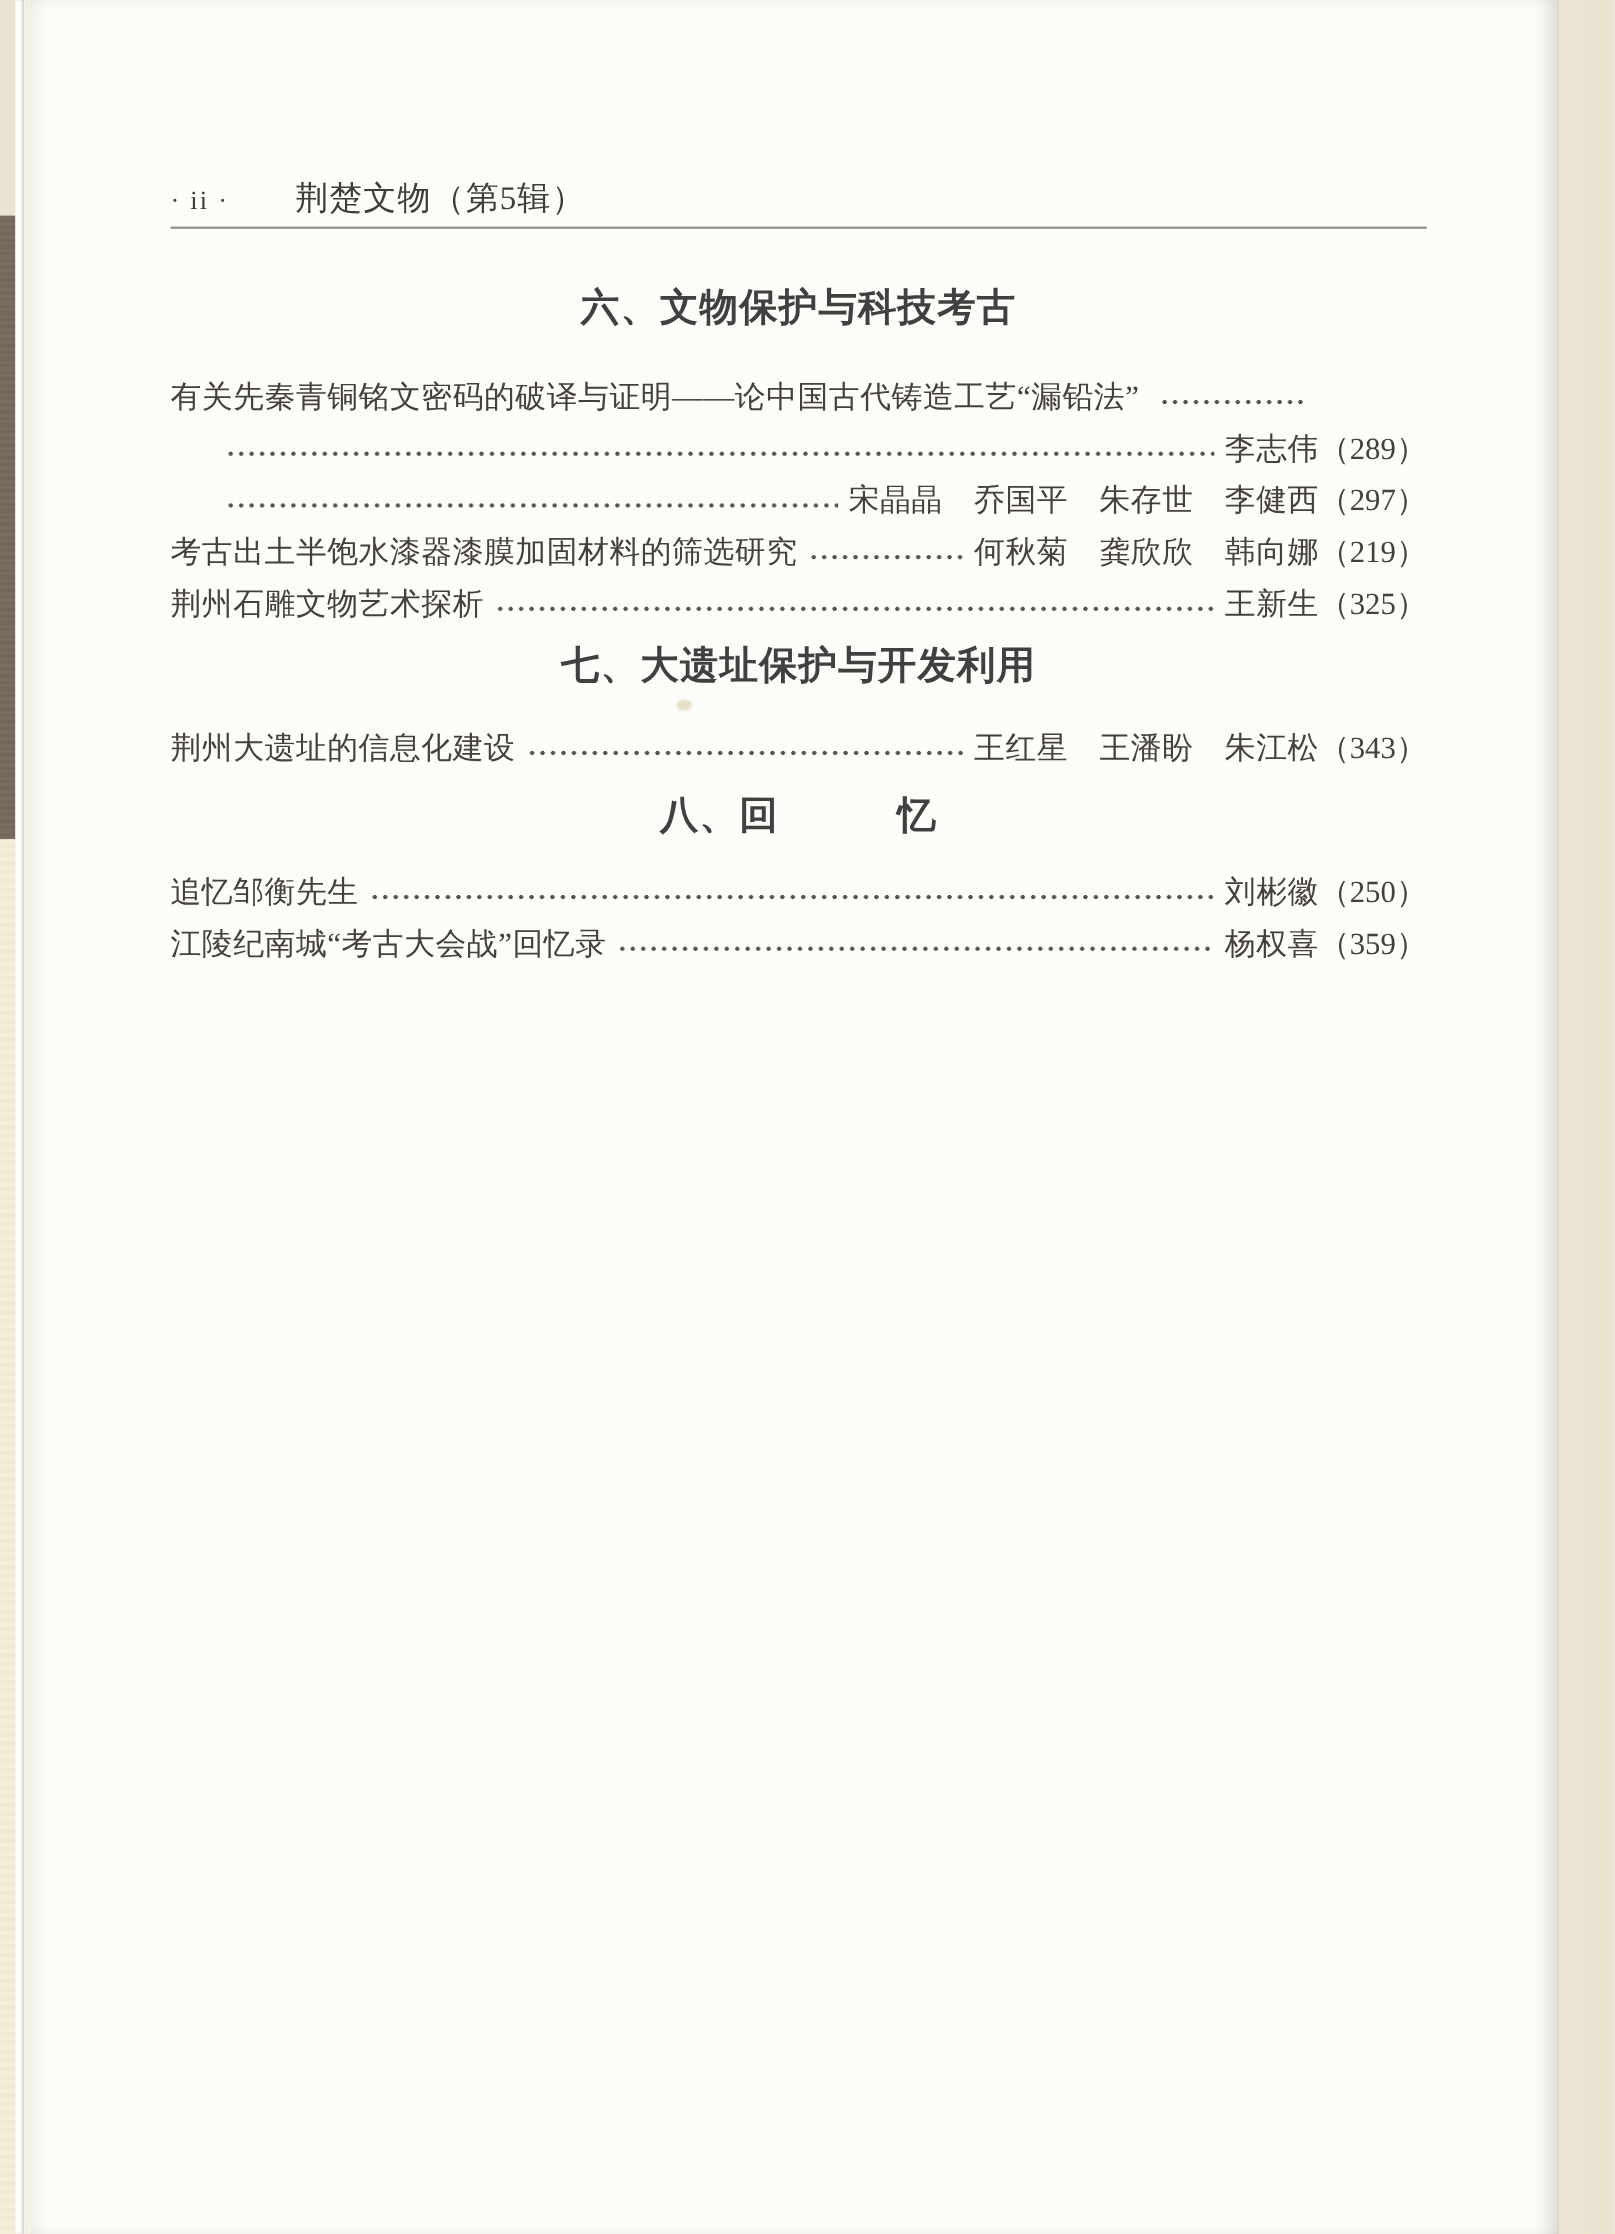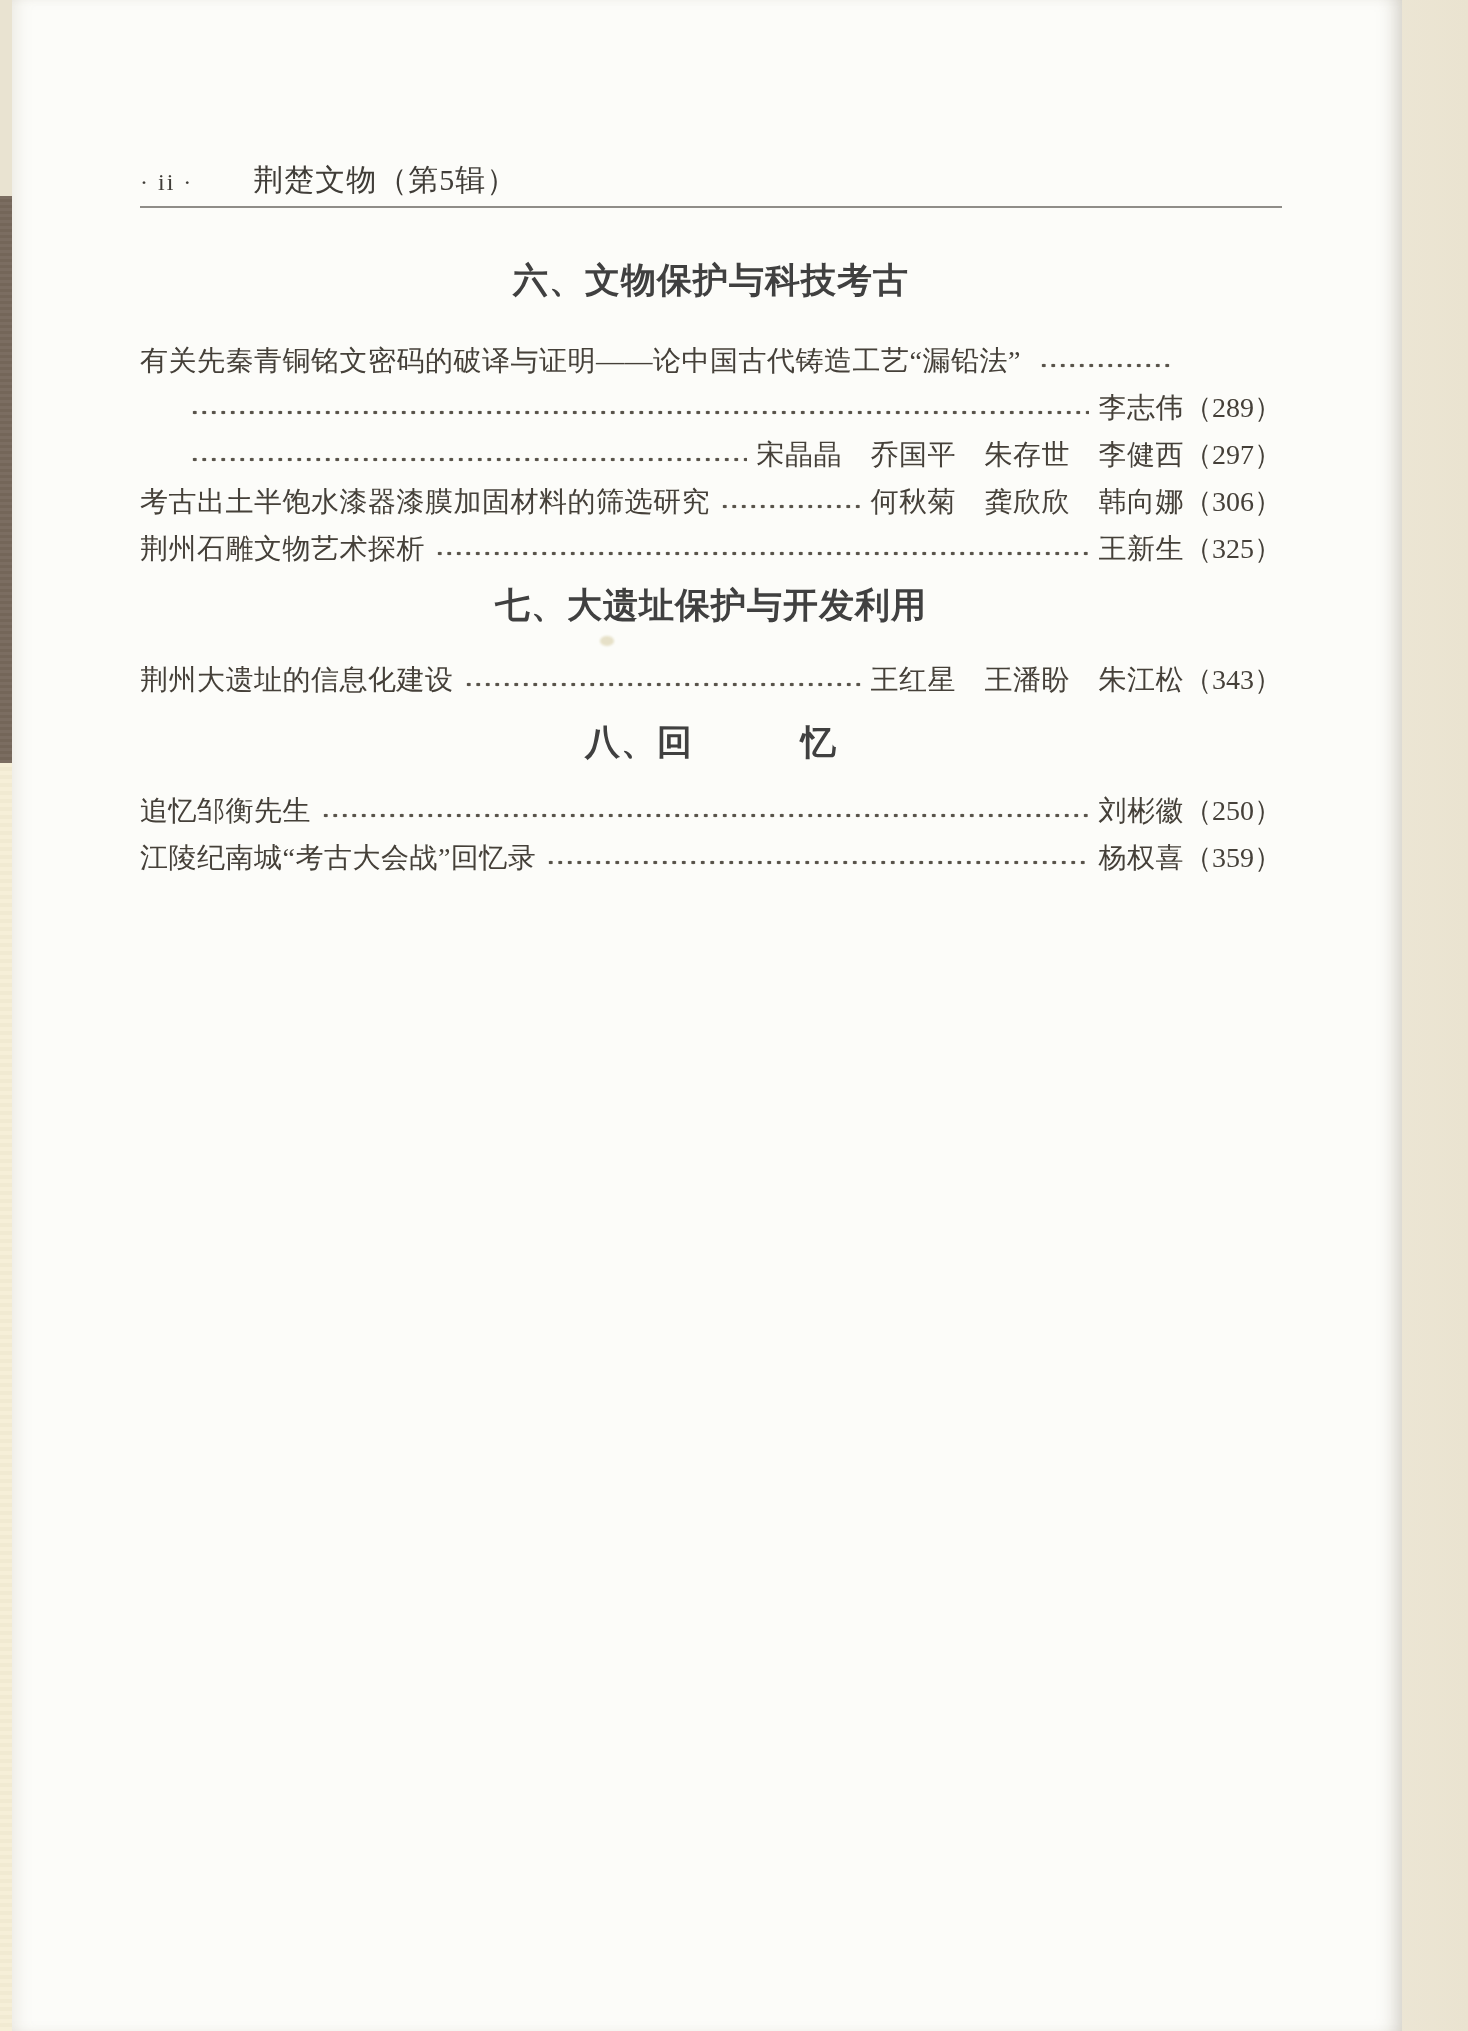--- a/index.html
+++ b/index.html
@@ -12,21 +12,21 @@
   .scan{position:relative;width:1468px;height:2031px;background:linear-gradient(90deg,#f3efe4 0%,#f2ede0 80%,#eae3d0 100%);}
   
   .spine-top{position:absolute;left:0;top:0;width:14px;height:196px;background:#e9e3d1;}
   .spine-dark{position:absolute;left:0;top:196px;width:14px;height:567px;
     background:repeating-linear-gradient(180deg,#7b6d61 0px,#7b6d61 3px,#746659 3px,#746659 6px);}
   .spine-bottom{position:absolute;left:0;top:763px;width:14px;height:1268px;
     background:repeating-linear-gradient(180deg,#f6efd8 0px,#f6efd8 4px,#f1ead2 4px,#f1ead2 8px);}
   .gap-strip{position:absolute;left:14px;top:0;width:8px;height:2031px;background:#fdfdfa;box-shadow:inset -2px 0 2px rgba(180,172,155,.5);}
   
   .page{
-    position:absolute;left:12px;top:0;width:1390px;height:2031px;
+    position:absolute;left:27px;top:0;width:1390px;height:2031px;
     background:#fcfcf9;
     box-shadow:inset -16px 0 20px -12px rgba(130,118,96,.38), inset 14px 0 18px -12px rgba(160,150,128,.22);
   }
   .content{position:absolute;left:128px;top:0;width:1142px;}
   
   .page-header{display:flex;align-items:baseline;padding-top:160px;height:34px;color:#403d38;}
   .folio{font-size:24px;letter-spacing:2px;}
   .book-title{font-size:30px;margin-left:60px;letter-spacing:1px;}
   .rule{margin-top:12px;border-top:2px solid #8f8d88;height:0;}
   
@@ -92,21 +92,21 @@
           <span class="authors">宋晶晶　乔国平　朱存世　李健西</span>
           <span class="pg">（297）</span>
         </div>
       </div>
 
       <div class="entry">
         <div class="row">
           <span class="t">考古出土半饱水漆器漆膜加固材料的筛选研究</span>
           <span class="leader"></span>
           <span class="authors">何秋菊　龚欣欣　韩向娜</span>
-          <span class="pg">（306）</span>
+          <span class="pg">（219）</span>
         </div>
       </div>
 
       <div class="entry">
         <div class="row">
           <span class="t">荆州石雕文物艺术探析</span>
           <span class="leader"></span>
           <span class="authors">王新生</span>
           <span class="pg">（325）</span>
         </div>

